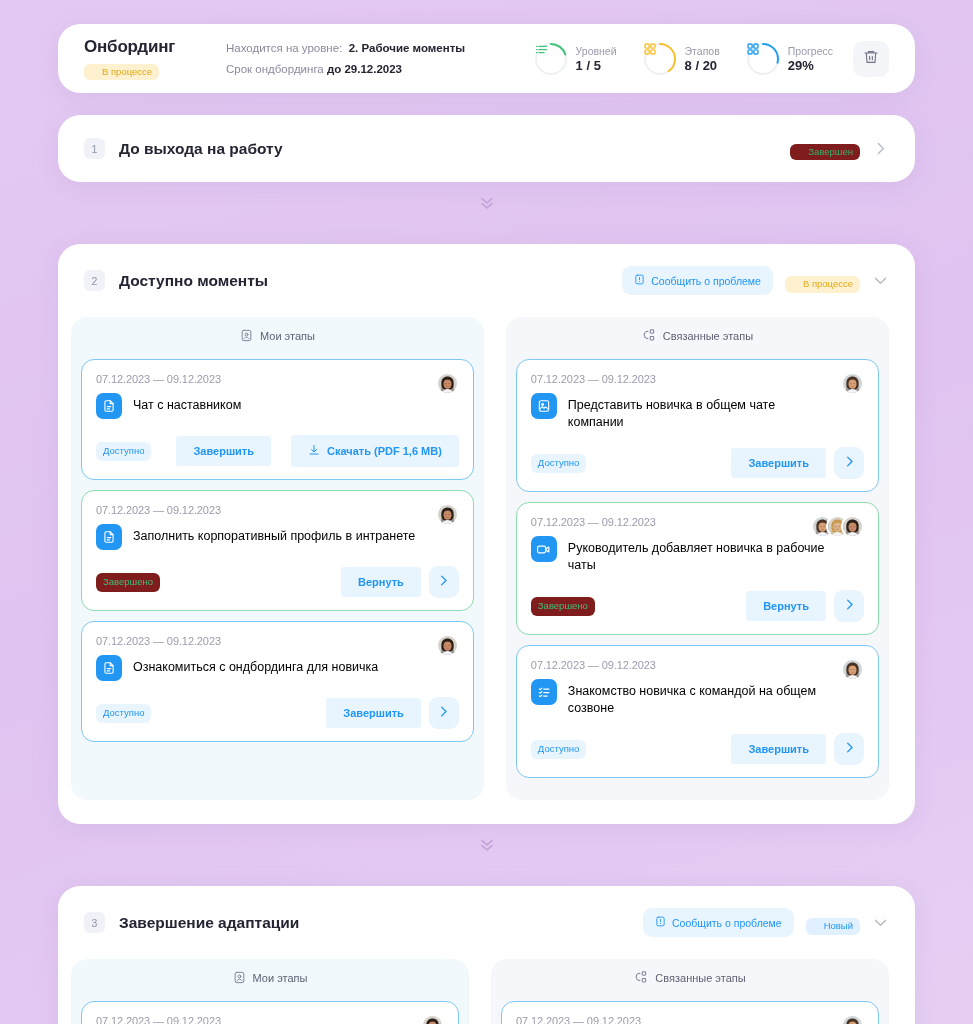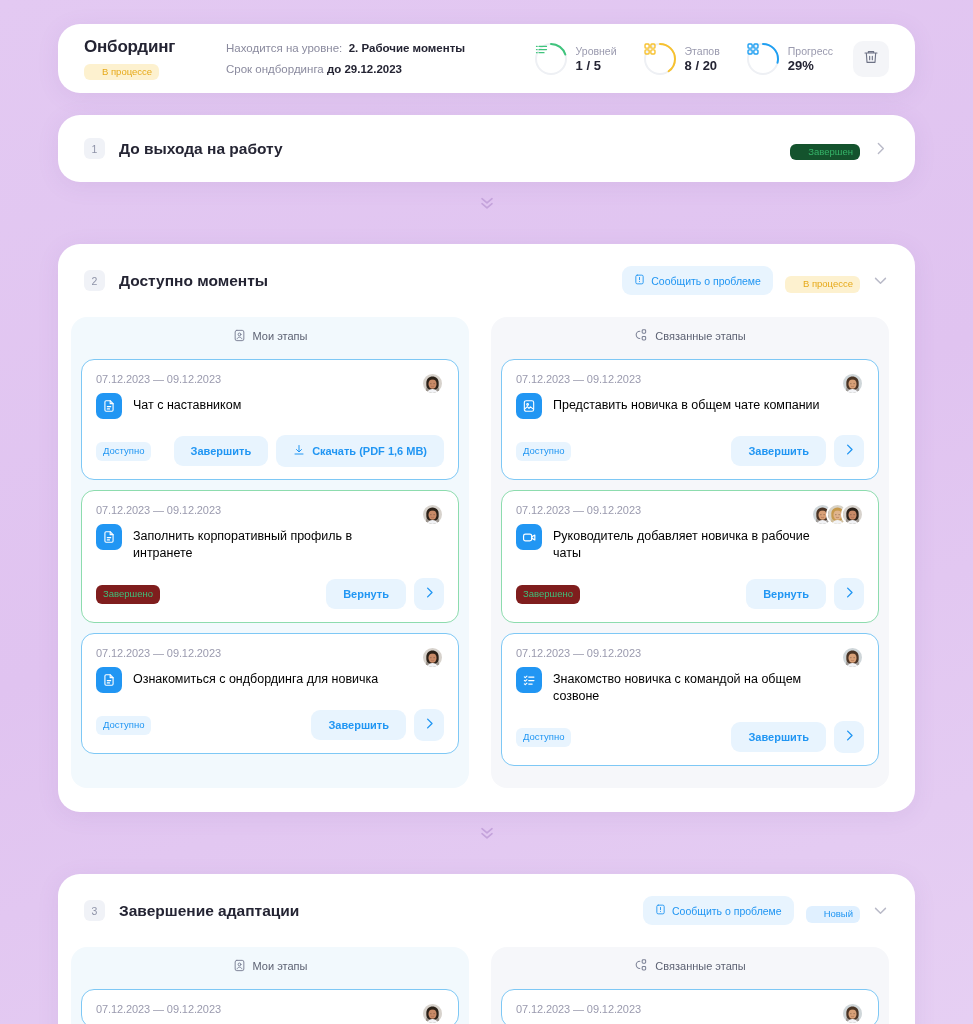--- a/index.html
+++ b/index.html
@@ -22,21 +22,21 @@
 
   
   .header { display: flex; align-items: center; padding: 20px 26px; height: 69px; }
   .hdr-left { width: 138px; flex: none; }
   .hdr-title { font-size: 17px; font-weight: bold; color: #242433; letter-spacing: -0.2px; }
   .badge {
     display: inline-block; border-radius: 6px; padding: 3px 7px 3px 18px;
     font-size: 9.5px; margin-top: 7px; line-height: 1.1; white-space: nowrap;
   }
   .badge-progress { background: #fdf1cf; color: #e6a919; }
-  .badge-done { background: #14532d; color: #35b368; }
+  .badge-done { background: #7f1d1d; color: #35b368; }
   .badge-new { background: #e0f0ff; color: #2196f3; }
 
   .hdr-mid { flex: 1; padding-left: 4px; }
   .hdr-row { font-size: 11.5px; color: #8a8a9e; line-height: 21px; white-space: nowrap; }
   .hdr-row b { color: #242433; font-weight: bold; }
 
   .stats { display: flex; align-items: center; gap: 26px; }
   .stat { display: flex; align-items: center; gap: 8px; }
   .ring { position: relative; width: 34px; height: 34px; flex: none; }
   .ring svg { position: absolute; inset: 0; }
@@ -96,23 +96,23 @@
   .task-foot { display: flex; align-items: center; margin-top: 16px; gap: 13px; }
   .pill {
     font-size: 9.5px; border-radius: 6px; padding: 4px 7px; line-height: 1.1;
   }
   .pill-avail { background: #e8f4fe; color: #2196f3; }
   .pill-done  { background: #7f1d1d; color: #3fbf78; }
   .act {
     margin-left: auto; display: flex; align-items: center; gap: 8px;
   }
   .act-btn {
-    background: #e8f4fe; color: #2196f3; border: none; border-radius: 9px;
+    background: #e8f4fe; color: #2196f3; border: none; border-radius: 3px;
     font-size: 11px; font-weight: bold; padding: 9px 17px; cursor: pointer;
-    font-family: inherit; white-space: nowrap; display: flex; align-items: center; gap: 7px;
+    font-family: inherit; white-space: nowrap; display: flex; align-items: center; gap: 7px; margin-left: 12px;
   }
   .arrow-btn {
     background: #e8f4fe; border: none; border-radius: 9px; width: 30px; height: 32px;
     display: flex; align-items: center; justify-content: center; cursor: pointer; color: #2196f3;
   }
   .avatars { position: absolute; top: 12px; right: 14px; display: flex; }
   .av { width: 23px; height: 23px; border-radius: 50%; border: 2px solid #fff; margin-left: -8px; overflow: hidden; }
   .av:first-child { margin-left: 0; }
 
   .sep { display: flex; justify-content: center; padding: 10px 0 6px 0; color: #c9a8e0; }

